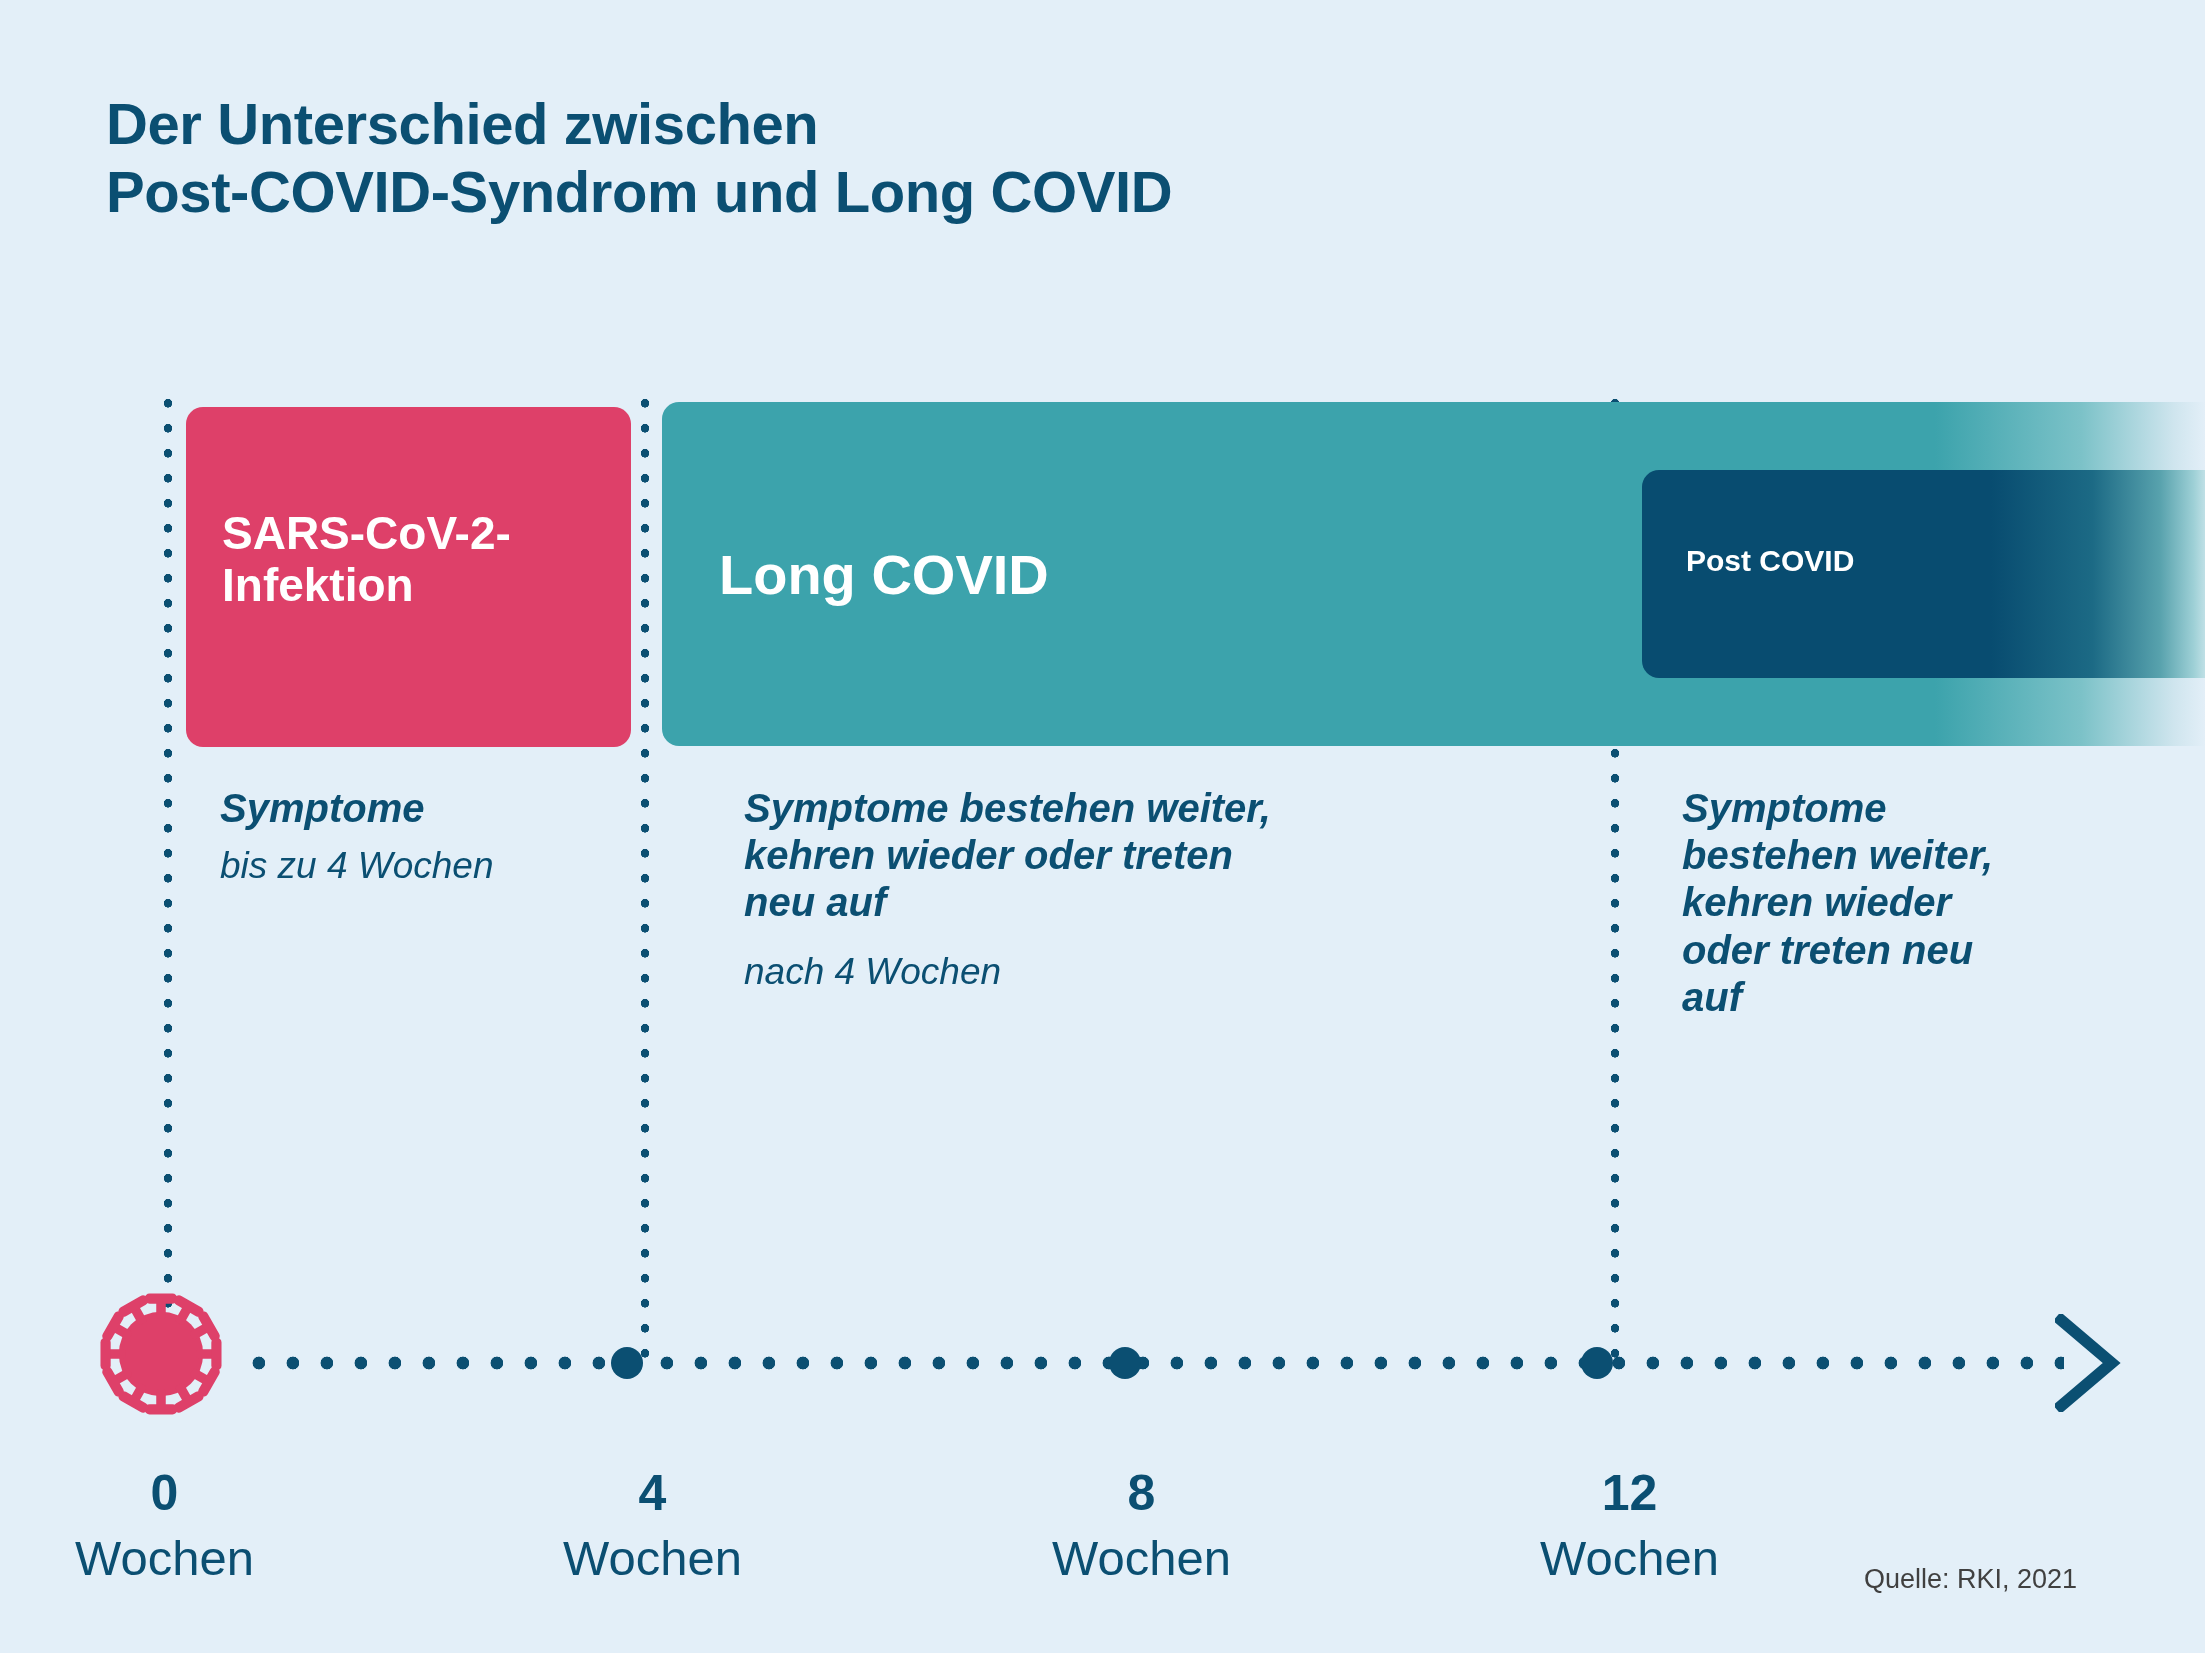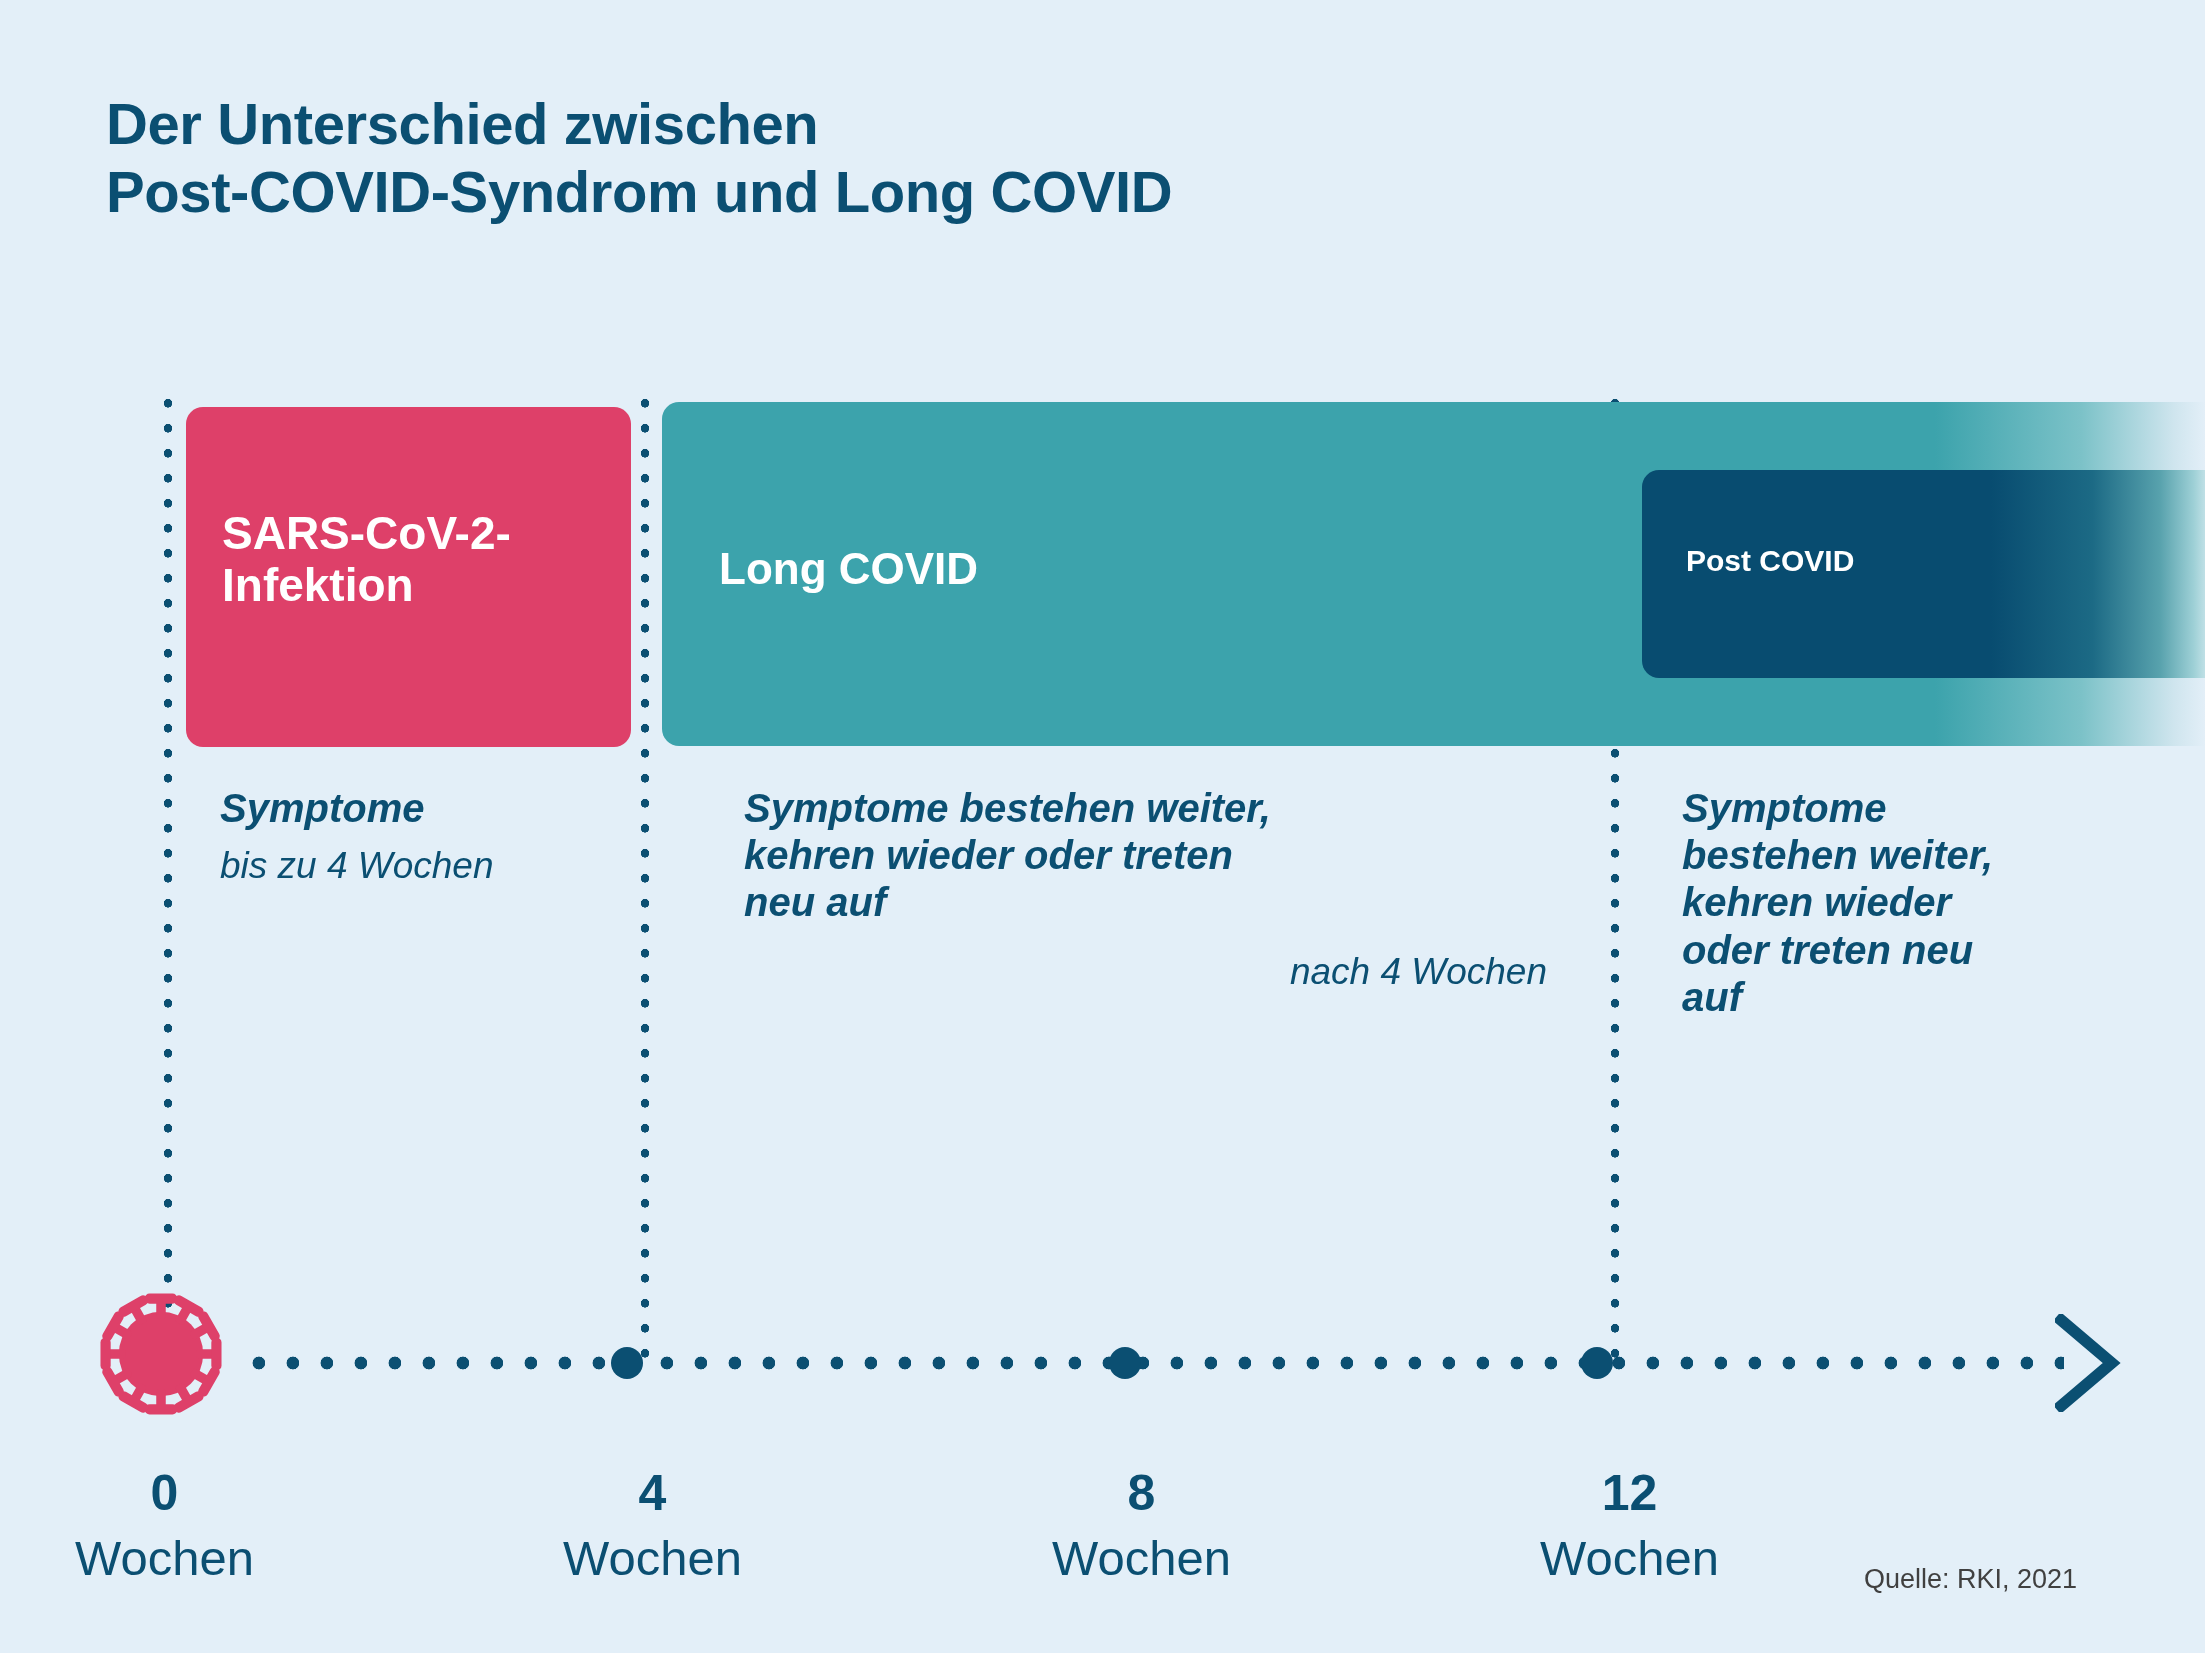--- a/index.html
+++ b/index.html
@@ -91,21 +91,21 @@
     white-space: pre-line;
   }
   #label-infection {
     left: 222px;
     top: 508px;
     font-size: 46px;
   }
   #label-long {
     left: 719px;
     top: 544px;
-    font-size: 44px;
+    font-size: 56px;
   }
   #label-post {
     left: 1686px;
     top: 544px;
     font-size: 30px;
   }
 
   
   .desc {
     position: absolute;
@@ -122,21 +122,21 @@
     font-size: 37px;
     font-weight: normal;
     line-height: 1.2;
     color: #0b4f72;
     margin-top: 12.2px;
     white-space: pre-line;
   }
   #desc-infection { left: 220px; top: 785px; width: 413px; }
   #desc-long      { left: 744px; top: 785px; width: 803px; }
   #desc-post      { left: 1682px; top: 785px; width: 459px; }
-  #desc-long .sub { margin-top: 23px; text-align: right; }
+  #desc-long .sub { margin-top: 23px; }
   #desc-post .sub { margin-top: 21.4px; }
 
   
   #axis-dots {
     position: absolute;
     left: 252px;
     top: 1356px;
     width: 1812px;
     height: 13.8px;
     background-image: radial-gradient(circle at 6.9px 6.9px, #0b4f72 6.1px, rgba(0,0,0,0) 6.6px);

